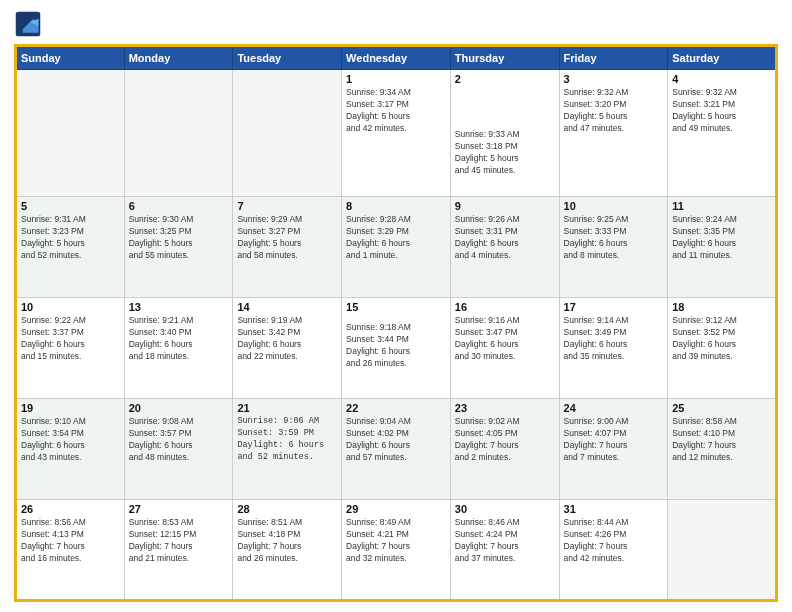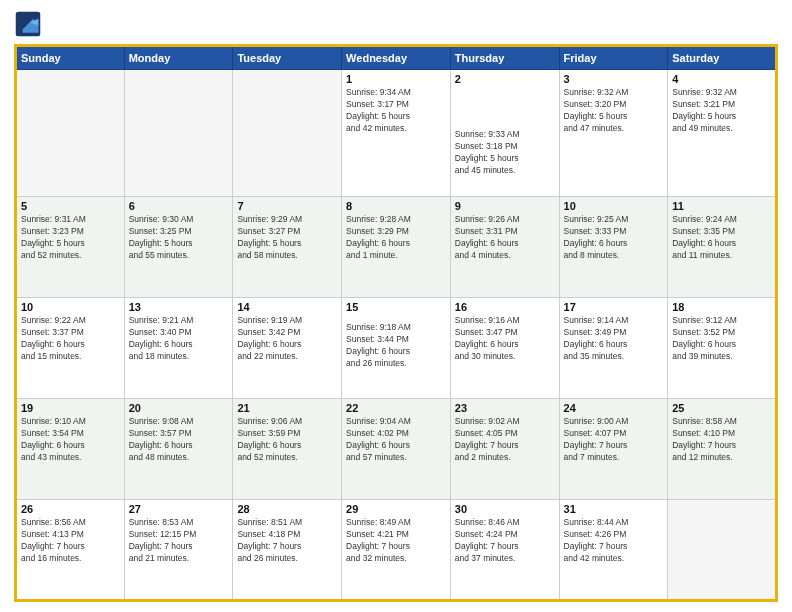--- a/index.html
+++ b/index.html
@@ -277,21 +277,21 @@
           </td>
           <td>
             <span class="day-num">20</span>
             <div class="day-info" style="white-space: pre-line;">Sunrise: 9:08 AM
 Sunset: 3:57 PM
 Daylight: 6 hours
 and 48 minutes.</div>
           </td>
           <td>
             <span class="day-num">21</span>
-            <div class="day-info" style="white-space: pre-line;">Sunrise: 9:06 AM
+            <div class="day-info" style="white-space: pre-line; font-family: Liberation Mono, monospace;">Sunrise: 9:06 AM
 Sunset: 3:59 PM
 Daylight: 6 hours
 and 52 minutes.</div>
           </td>
           <td>
             <span class="day-num">22</span>
             <div class="day-info" style="white-space: pre-line;">Sunrise: 9:04 AM
 Sunset: 4:02 PM
 Daylight: 6 hours
 and 57 minutes.</div>

